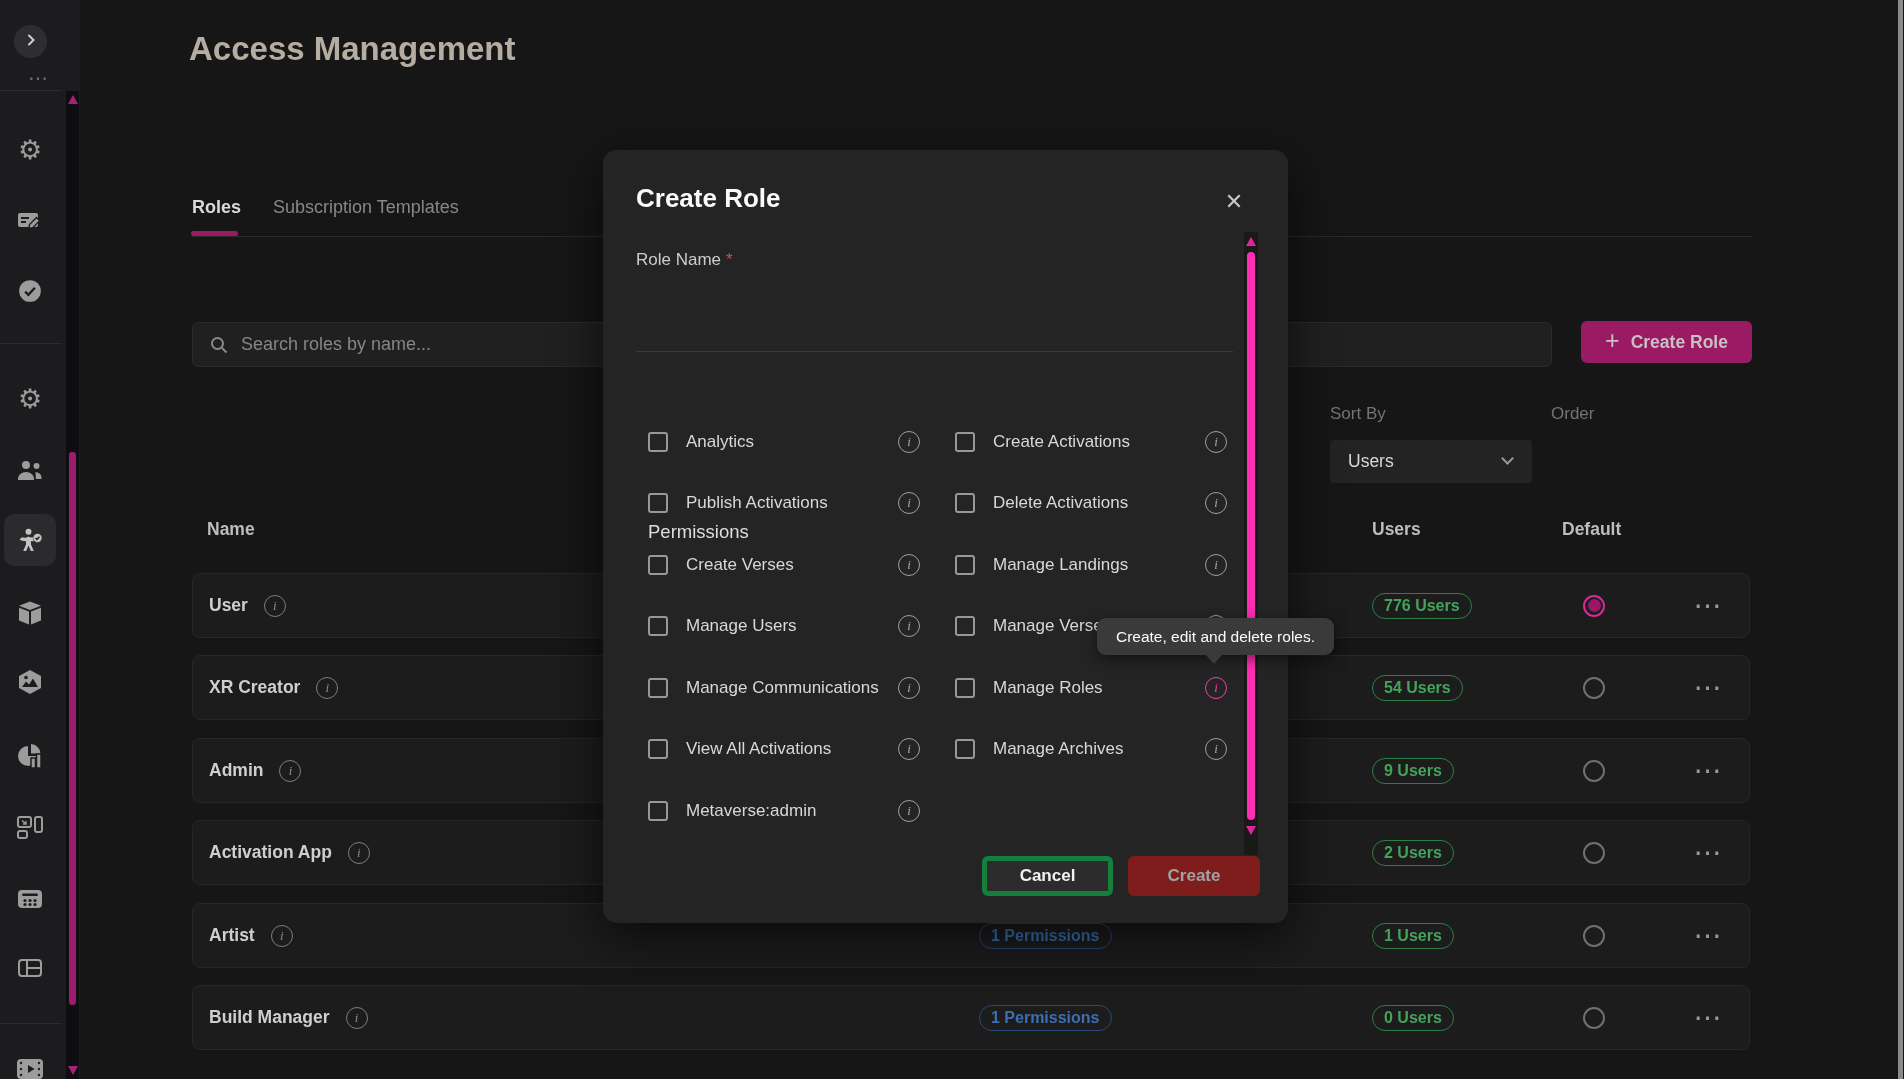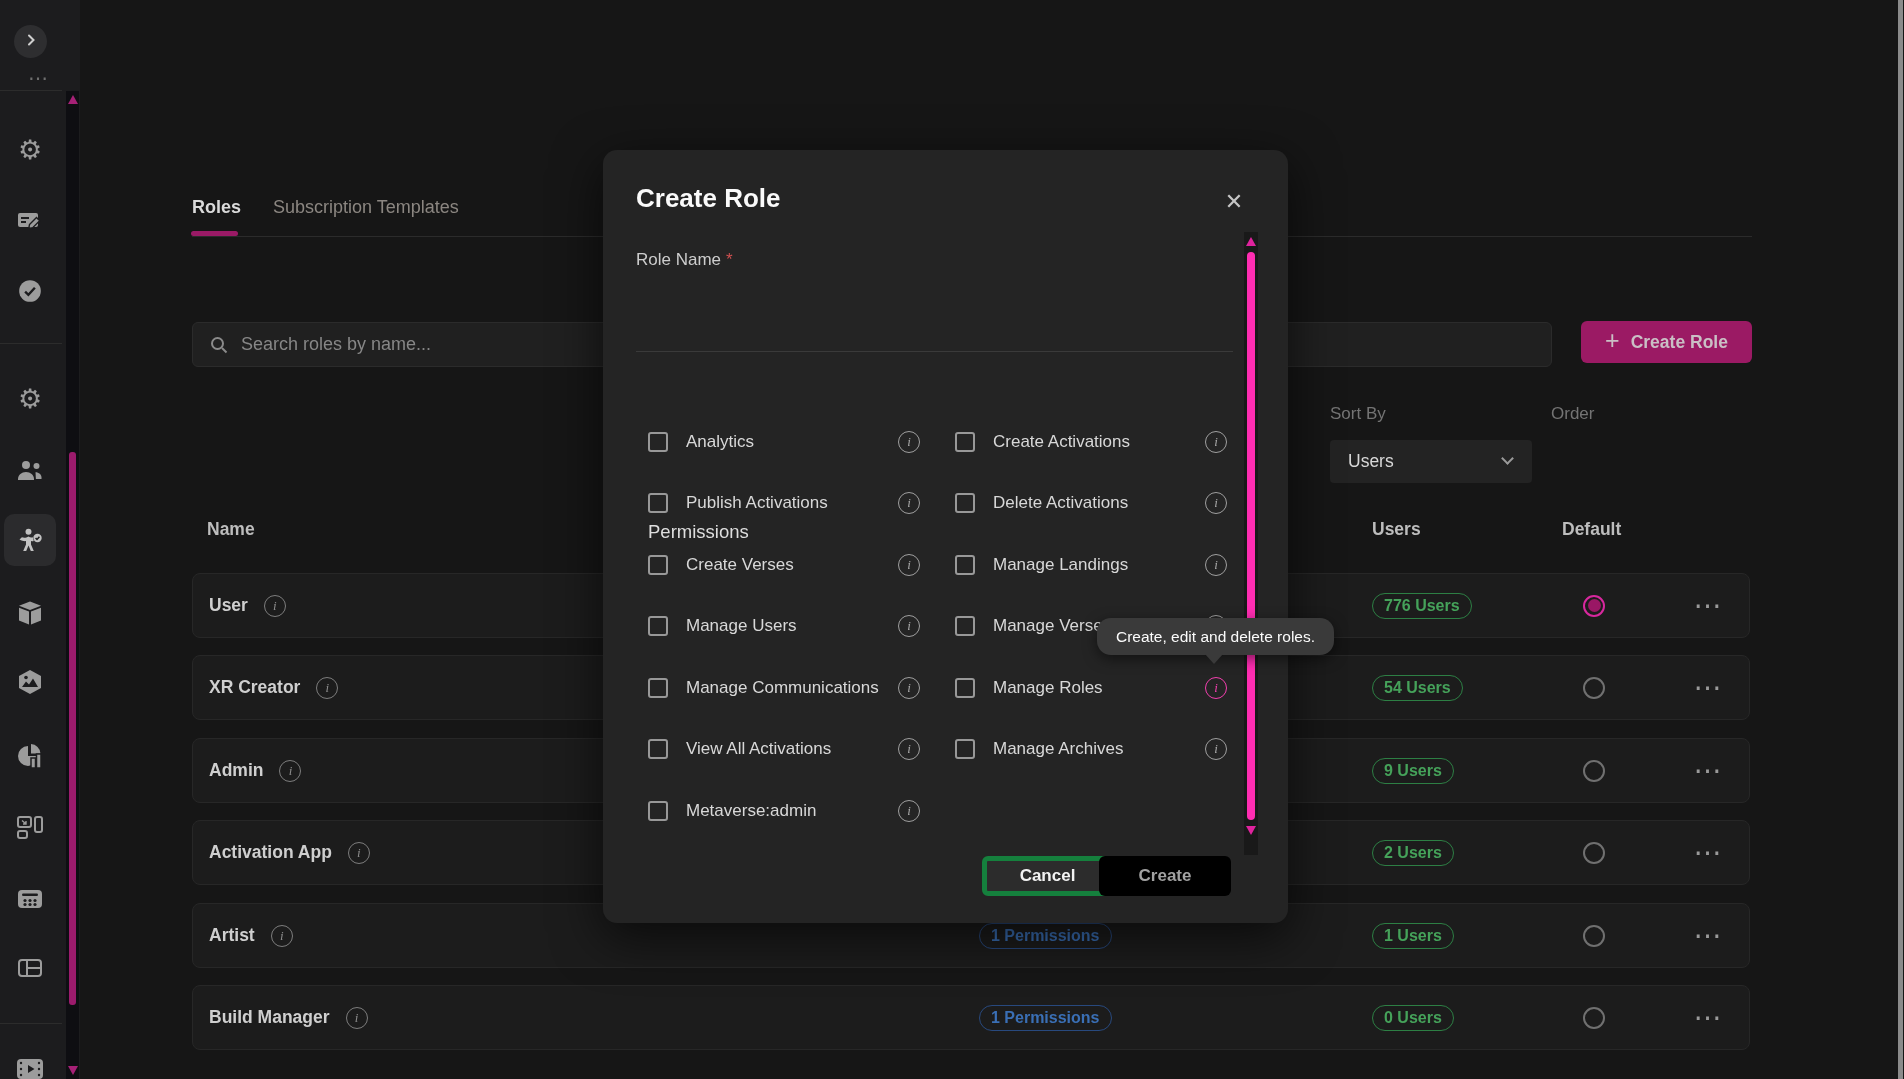--- a/index.html
+++ b/index.html
@@ -84,24 +84,24 @@
   .perm .pl { margin-left:18px; font-size:17px; color:#d8d8d8; white-space:nowrap; }
   .perm-info { position:absolute; }
   .info.pink { border-color:#f23fae; color:#f23fae; }
   .m-track { position:absolute; left:641px; top:82px; width:14px; height:623px; background:#191919; }
   .m-tri-up { left:643px; top:87px; border-left:5px solid transparent; border-right:5px solid transparent; border-bottom:9px solid #e0239e; }
   .m-thumb { position:absolute; left:644px; top:102px; width:8px; height:568px; background:#ff2db2; border-radius:4px; cursor:pointer; }
   .m-tri-dn { left:643px; top:676px; border-left:5px solid transparent; border-right:5px solid transparent; border-top:9px solid #e0239e; }
   .m-btn { position:absolute; top:706px; height:40px; border-radius:6px; font-size:17px; font-weight:600;
     display:flex; align-items:center; justify-content:center; cursor:pointer; }
   .m-cancel { left:379px; width:131px; background:#2c2c2c; border:5px solid #15803d; color:#f2f2f2; }
-  .m-create { left:496px; width:132px; background:#000000; color:#a2a2a2; }
+  .m-create { left:525px; width:132px; background:#7f1d1d; color:#a2a2a2; }
   
   .tooltip { position:absolute; left:1097px; top:618px; width:237px; height:37px; background:#3a3a3a;
-    border-radius:14px; z-index:20; display:flex; align-items:center; justify-content:center;
+    border-radius:9px; z-index:20; display:flex; align-items:center; justify-content:center;
     color:#fbfbfb; font-size:15.5px; box-shadow:0 4px 14px rgba(0,0,0,.5); }
   .tooltip .caret { position:absolute; left:108px; bottom:-9px; width:0; height:0;
     border-left:9px solid transparent; border-right:9px solid transparent; border-top:10px solid #3a3a3a; }
   
   .pagebar { position:absolute; left:1898px; top:0; width:5px; height:1079px; background:#8b8b8b; }
 </style>
 </head>
 <body>
 
 <div class="screen">
@@ -222,20 +222,21 @@
             </g>
           </svg></span>
     </div>
 
     <div class="sb-track"></div>
     <div class="tri sb-tri-up"></div>
     <div class="sb-thumb"></div>
     <div class="tri sb-tri-dn"></div>
   </aside>
 
+  <h1 class="page-title">Access Management</h1>
 
   <div class="tab active">Roles</div>
   <div class="tab idle">Subscription Templates</div>
   <div class="tab-underline"></div>
   <div class="tab-line"></div>
 
   <div class="search">
     <svg width="20" height="20" viewBox="0 0 20 20" fill="none" stroke="#8a8a8a" stroke-width="2">
         <circle cx="8.5" cy="8.5" r="5.5"></circle>
         <path d="M13 13l4.5 4.5"></path>

